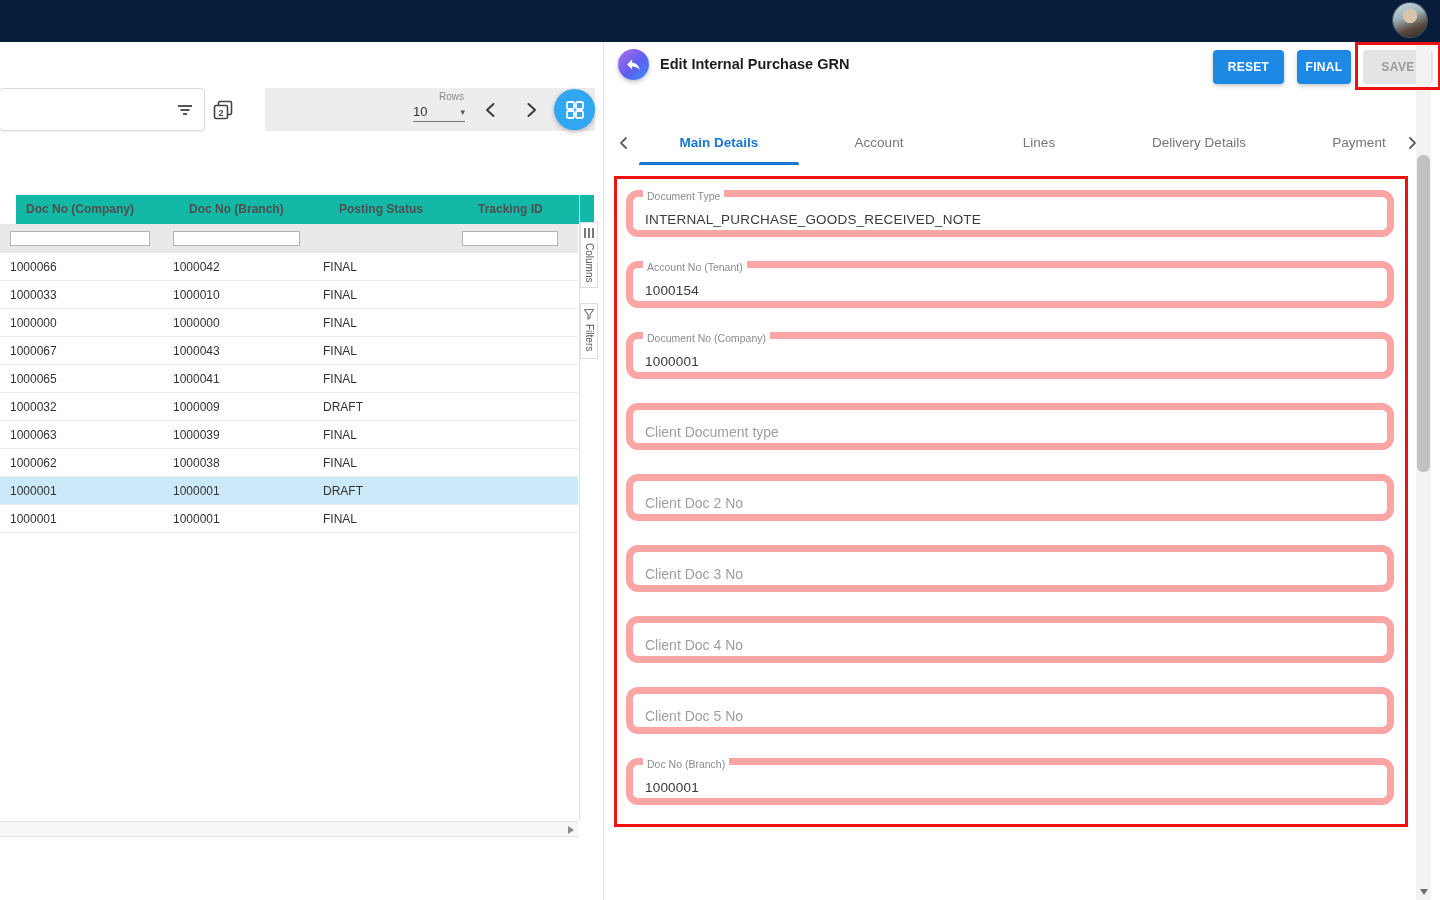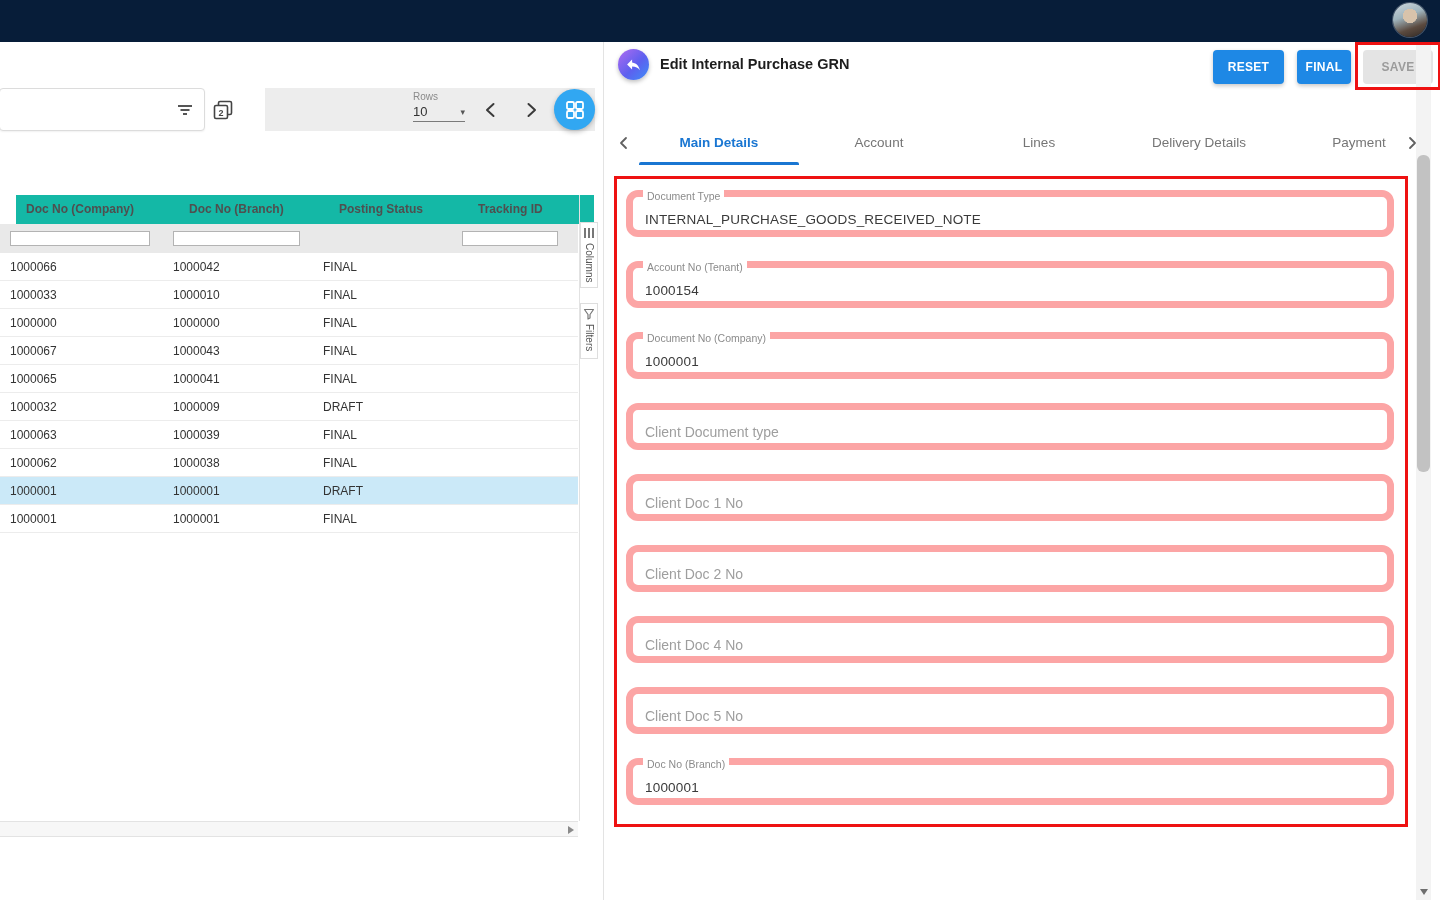--- a/index.html
+++ b/index.html
@@ -28,21 +28,21 @@
     border-right:1px solid #e3e3e3;}
 
   .search-box{position:absolute;left:-1px;top:46px;width:206px;height:43px;background:#fff;
     border:1px solid #dcdcdc;border-radius:4px;box-shadow:0 1px 2px rgba(0,0,0,.06);}
   .search-box svg{position:absolute;right:10px;top:12px;}
 
   .copy2-icon{position:absolute;left:212px;top:57px;width:22px;height:22px;cursor:pointer;}
 
   .toolbar-strip{position:absolute;left:265px;top:46px;width:330px;height:43px;background:#ededed;}
   .rows-select{position:absolute;left:148px;top:3px;width:52px;cursor:pointer;}
-  .rows-label{display:block;font-size:10px;color:#8a8a8a;}
+  .rows-label{display:block;font-size:10px;color:#8a8a8a;margin-left:26px;}
   .rows-line{display:flex;align-items:center;justify-content:space-between;
     border-bottom:1px solid #7a7a7a;padding-bottom:2px;margin-top:2px;}
   .rows-value{font-size:13px;color:#333;}
   .caret{font-size:9px;color:#555;}
   .pg{position:absolute;top:12px;width:20px;height:20px;cursor:pointer;}
   .pg.prev{left:216px;}
   .pg.next{left:256px;}
   .grid-btn{position:absolute;left:289px;top:1px;width:41px;height:41px;border-radius:50%;
     background:var(--accent-circle);display:flex;align-items:center;justify-content:center;
     box-shadow:0 2px 5px rgba(0,0,0,.25);cursor:pointer;}
@@ -299,24 +299,24 @@
         <span class="fvalue">1000154</span>
       </div>
       <div class="field">
         <span class="flabel">Document No (Company)</span>
         <span class="fvalue">1000001</span>
       </div>
       <div class="field">
         <span class="fplaceholder">Client Document type</span>
       </div>
       <div class="field">
-        <span class="fplaceholder">Client Doc 1 No</span>
-      </div>
-      <div class="field">
         <span class="fplaceholder">Client Doc 2 No</span>
+      </div>
+      <div class="field">
+        <span class="fplaceholder">Client Doc 3 No</span>
       </div>
       <div class="field">
         <span class="fplaceholder">Client Doc 4 No</span>
       </div>
       <div class="field">
         <span class="fplaceholder">Client Doc 5 No</span>
       </div>
       <div class="field">
         <span class="flabel">Doc No (Branch)</span>
         <span class="fvalue">1000001</span>

